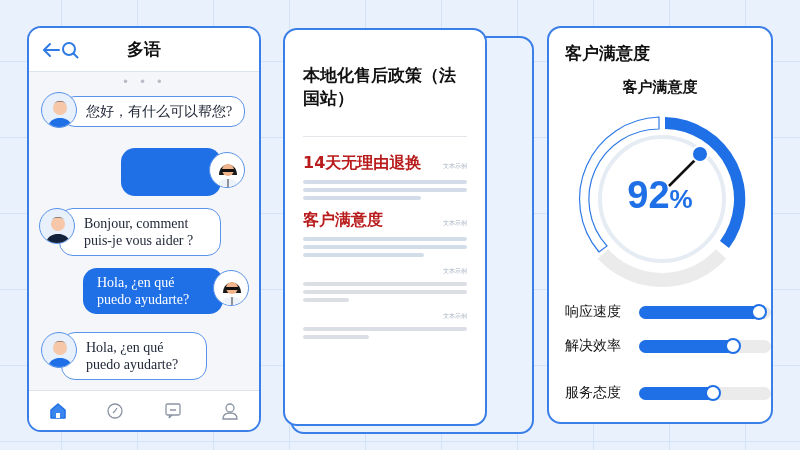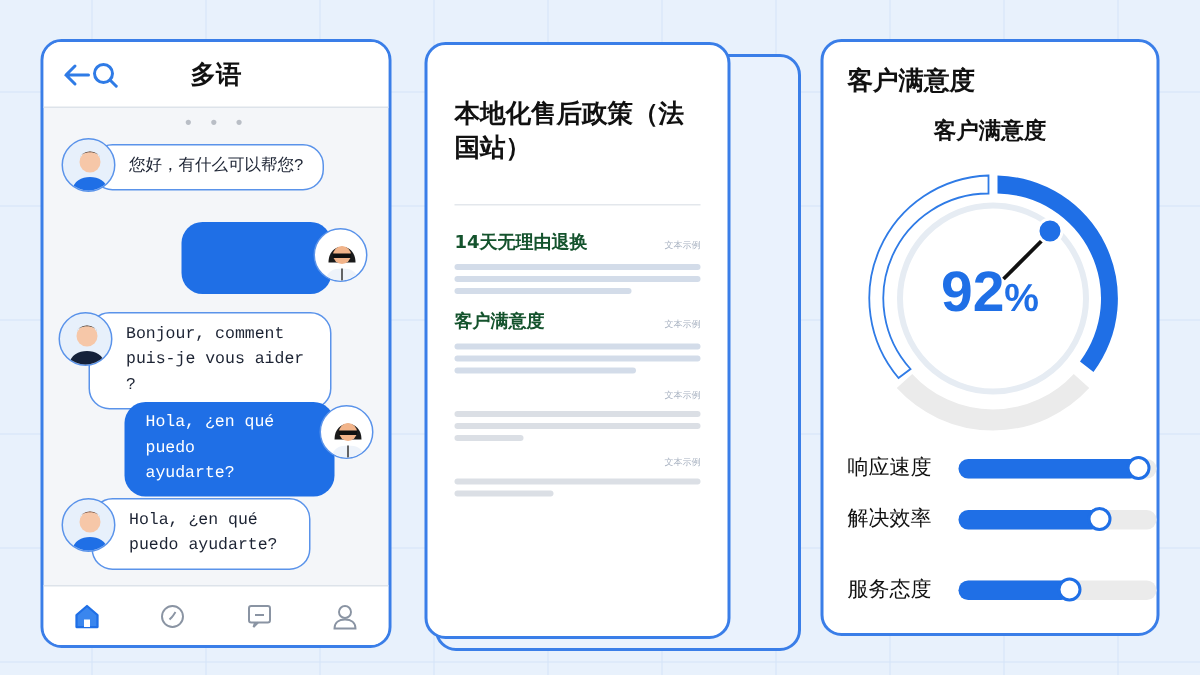--- a/index.html
+++ b/index.html
@@ -9,32 +9,32 @@
 background-image:linear-gradient(#d3e3f7 1px,transparent 1px),linear-gradient(90deg,#d3e3f7 1px,transparent 1px);
 background-size:76px 76px;background-position:-15px -15px;position:relative}
 .card{position:absolute;background:#fff;border:2px solid #3a7ee8;border-radius:14px}
 
 #phone{left:27px;top:26px;width:234px;height:406px;overflow:hidden;background:#f4f6f9}
 .ph-head{height:44px;background:#fff;border-bottom:1px solid #dde3ea;display:flex;align-items:center;justify-content:flex-start;padding:0 12px;position:relative}
 .ph-title{position:absolute;left:0;right:0;text-align:center;font-size:17px;font-weight:bold;color:#111}
 .ph-head svg{position:relative;z-index:1}
 .dots{text-align:center;height:20px;line-height:20px;color:#b9bec6;font-size:12px;letter-spacing:3px}
 .msg{position:absolute;display:flex;align-items:center}
-.bubble{border-radius:14px;font-size:11px;line-height:17px;padding:6px 12px 6px 24px;font-family:Liberation Mono, monospace}
+.bubble{border-radius:14px;font-size:14px;line-height:17px;padding:6px 12px 6px 24px;font-family:Liberation Serif, serif}
 .b-in{background:#fff;border:1.5px solid #5a93ea;color:#1c2333}
 .b-out{background:#1f6fe6;color:#fff;padding:6px 28px 6px 14px}
 .avatar{width:36px;height:36px;border-radius:50%;border:1.5px solid #5a93ea;background:#e7f0fb;position:absolute;overflow:hidden}
 .ph-nav{position:absolute;left:0;right:0;bottom:0;height:40px;background:#fff;border-top:1px solid #dde3ea;display:flex;justify-content:space-around;align-items:center}
 
 #doc-back{left:290px;top:36px;width:244px;height:398px;background:#eaf2fd}
 #doc{left:283px;top:28px;width:204px;height:398px;padding:0 18px}
 .doc-title{font-size:17px;font-weight:bold;margin-top:34px;color:#111}
 .doc-rule{height:1px;background:#e3e7ec;margin:26px 0 16px}
 .sec-h{display:flex;justify-content:space-between;align-items:baseline}
-.sec-h b{font-size:12px;color:#14532d}
+.sec-h b{font-size:16px;color:#b91c1c}
 .tag{font-size:6px;color:#a9b3c2}
 .lines{margin:6px 0 10px}
 .ln{height:4px;background:#c8d3e4;border-radius:2px;margin:4px 0;opacity:.8}
 .tag-r{text-align:right;font-size:6px;color:#a9b3c2;margin-top:4px}
 
 #sat{left:547px;top:26px;width:226px;height:398px}
 .sat-title{position:absolute;left:16px;top:14px;font-size:17px;font-weight:bold;color:#111}
 .sat-sub{position:absolute;left:0;right:0;top:50px;text-align:center;font-size:15px;font-weight:bold;color:#111}
 .gauge{position:absolute;left:20px;top:78px}
 .pct{position:absolute;left:0;right:0;top:146px;text-align:center;font-size:38px;font-weight:bold;color:#1f6fe6;font-family:"Liberation Sans",sans-serif}

